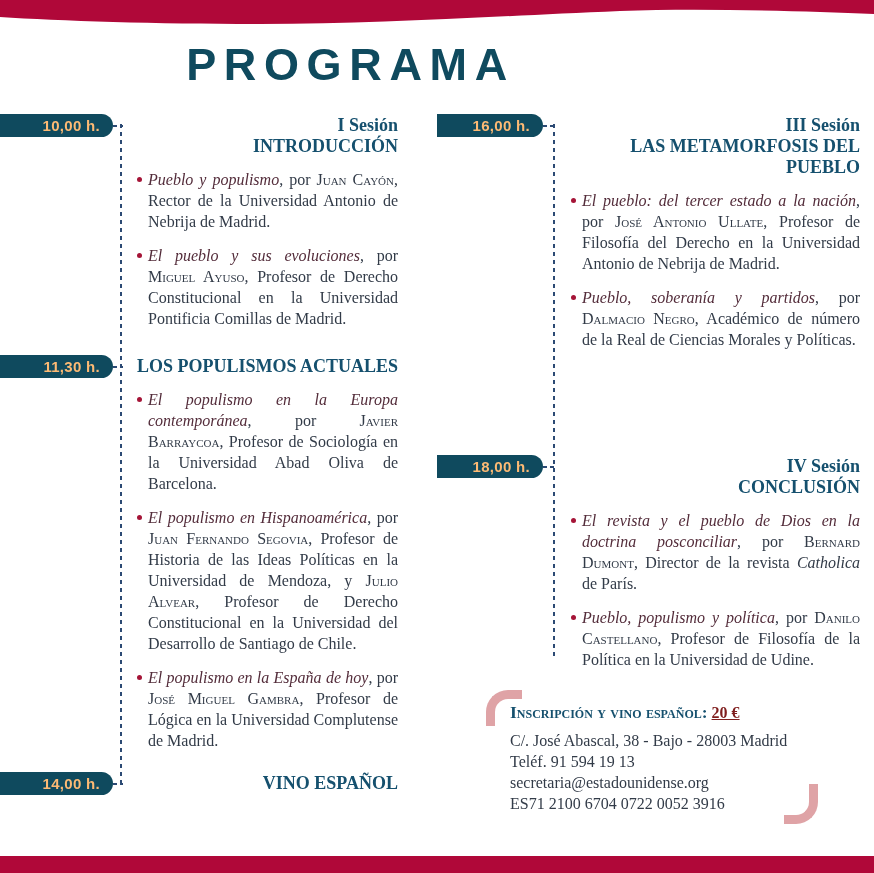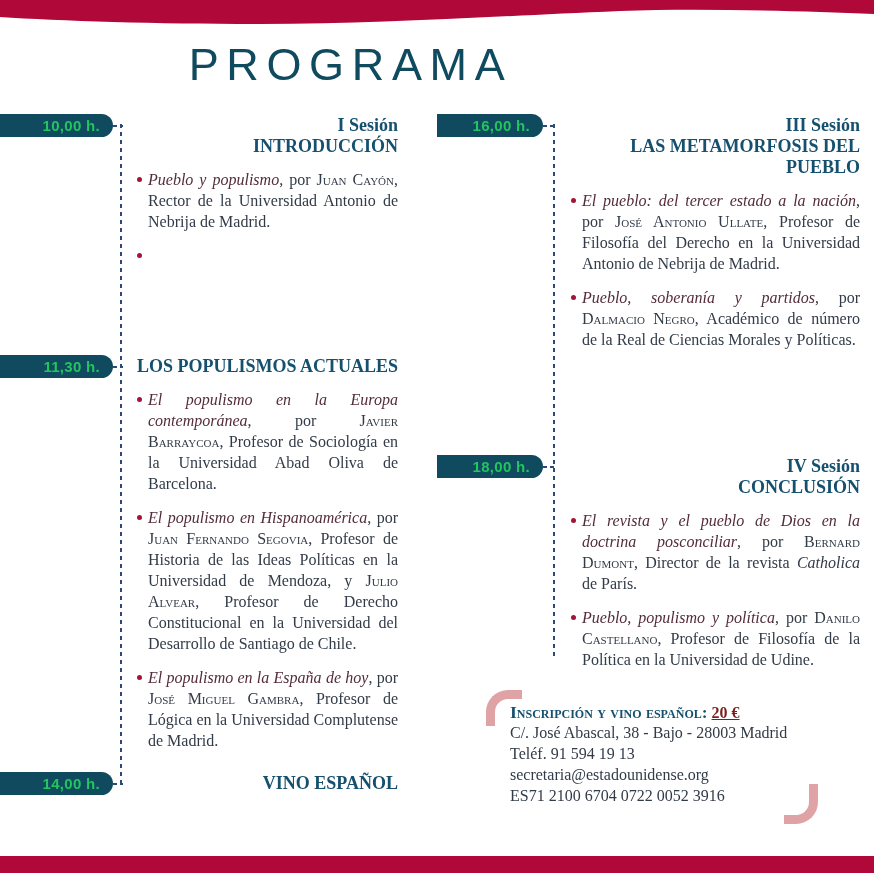--- a/index.html
+++ b/index.html
@@ -11,31 +11,31 @@
     --bullet:#a51437;
     --bracket:#dfa3a6;
     --dash:#2c4a74;
   }
   html,body{margin:0;padding:0;}
   body{width:874px;height:873px;position:relative;overflow:hidden;background:#fff;
        font-family:"Liberation Serif", serif;}
   .wave-top{position:absolute;top:0;left:0;width:874px;height:30px;}
   .band-bottom{position:absolute;left:0;top:856px;width:874px;height:17px;background:var(--crimson);}
   .page-title{position:absolute;top:42px;left:0;width:701px;text-align:center;
-      font-family:"Liberation Sans", sans-serif;font-weight:normal;font-size:45px;
+      font-family:"Liberation Sans", sans-serif;font-weight:bold;font-size:45px;
       letter-spacing:0.17em;color:var(--teal);line-height:1;}
   .col{position:absolute;top:0;height:873px;}
   .col-left{left:0;width:436px;}
   .col-right{left:437px;width:437px;}
   .vline{position:absolute;width:2px;
       background-image:repeating-linear-gradient(to bottom,var(--dash) 0 4px,transparent 4px 8px);}
   .col-left .vline{left:120px;top:124px;height:664px;}
   .col-right .vline{left:116px;top:124px;height:534px;}
   .event{position:absolute;left:0;width:100%;}
-  .badge{position:absolute;left:0;top:0;height:23px;background:var(--teal);color:#22c55e;
+  .badge{position:absolute;left:0;top:0;height:23px;background:var(--teal);color:#fdba74;
       border-radius:0 12px 12px 0;text-align:right;box-sizing:border-box;padding-right:13px;
       font-family:"Liberation Sans", sans-serif;font-weight:bold;font-size:15px;line-height:23px;
       letter-spacing:0.02em;}
   .col-left .badge{width:113px;}
   .col-right .badge{width:106px;}
   .connector{position:absolute;top:11px;height:2px;
       background-image:repeating-linear-gradient(to right,var(--dash) 0 4px,transparent 4px 7px);}
   .col-left .connector{left:113px;width:10px;}
   .col-right .connector{left:106px;width:12px;}
   .content{position:relative;padding-top:1px;}
@@ -57,21 +57,21 @@
   .bracket{position:absolute;box-sizing:border-box;}
   .bracket-tl{left:-2px;top:0;width:36px;height:36px;
       border-left:9px solid var(--bracket);border-top:9px solid var(--bracket);
       border-top-left-radius:22px;}
   .bracket-br{left:296px;top:94px;width:34px;height:40px;
       border-right:9px solid var(--bracket);border-bottom:9px solid var(--bracket);
       border-bottom-right-radius:22px;}
   .insc-heading{position:absolute;left:22px;top:12px;white-space:nowrap;
       font-weight:bold;font-size:17.5px;color:var(--heading);font-variant:small-caps;}
   .insc-price{font-variant:normal;font-size:16px;color:#7f1d1d;padding-left:4px;text-decoration:underline;}
-  .contact{position:absolute;left:22px;top:32px;font-size:16px;line-height:21px;color:var(--body);}
+  .contact{position:absolute;left:22px;top:40px;font-size:16px;line-height:21px;color:var(--body);}
 </style>
 </head>
 <body>
 
 <svg class="wave-top" viewBox="0 0 874 30" preserveAspectRatio="none" aria-hidden="true">
   <path d="M0,0 L874,0 L874,14 C800,11 700,8 620,11 C480,17 380,24 260,24 C160,24 60,21 0,17 Z" fill="#b00839"></path>
 </svg>
 
 <div class="page-title">PROGRAMA</div>
 
@@ -85,20 +85,21 @@
       <div class="session">I Sesión</div>
       <div class="heading">INTRODUCCIÓN</div>
       <ul class="items">
   <li class="item">
     <span class="dot"></span>
     <span class="item-text"><span class="seg-topic">Pueblo y populismo</span><span class="seg-text">, por </span><span class="seg-name">Juan Cayón</span><span class="seg-text">, Rector de la Universidad Antonio de Nebrija de Madrid.</span></span>
   </li>
 
   <li class="item">
     <span class="dot"></span>
+    <span class="item-text"><span class="seg-topic">El pueblo y sus evoluciones</span><span class="seg-text">, por </span><span class="seg-name">Miguel Ayuso</span><span class="seg-text">, Profesor de Derecho Constitucional en la Universidad Pontificia Comillas de Madrid.</span></span>
   </li>
 </ul>
     </div>
   </div>
 
   <div class="event" style="top: 355px;">
     <div class="badge">11,30 h.</div>
     <div class="connector"></div>
     <div class="content">
       <div class="heading">LOS POPULISMOS ACTUALES</div>

